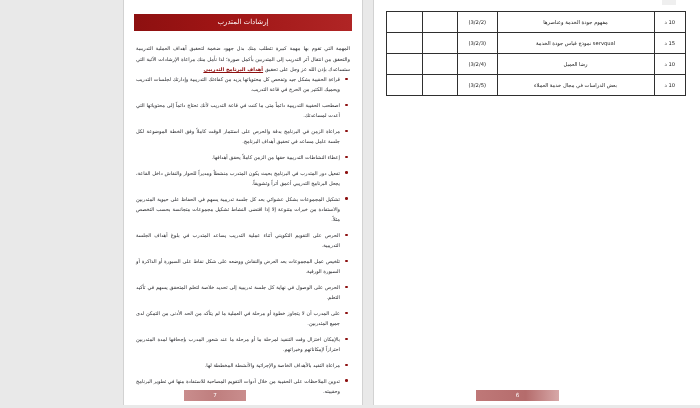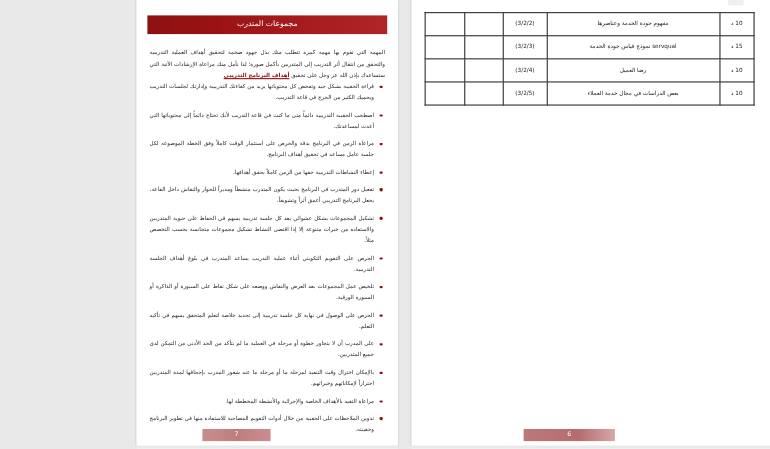--- a/index.html
+++ b/index.html
@@ -204,21 +204,21 @@
   }
 </style>
 </head>
 <body>
 
 <div id="viewer">
 
   <div class="page" id="page-left">
     <div class="page-inner">
 
-      <div class="guideline-title">مجموعات المتدرب</div>
+      <div class="guideline-title">إرشادات المتدرب</div>
 
       <p class="intro-para"><span>المهمة التي تقوم بها مهمة كبيرة تتطلب منك بذل جهود ضخمة لتحقيق أهداف العملية التدريبية والتحقق من انتقال أثر التدريب إلى المتدربين بأكمل صورة؛ لذا نأمل منك مراعاة الإرشادات الآتية التي ستساعدك بإذن الله عز وجل على تحقيق </span><span class="link">أهداف البرنامج التدريبي</span></p>
 
       <ul class="bullets">
         <li>قراءة الحقيبة بشكل جيد وتفحص كل محتوياتها يزيد من كفاءتك التدريبية وإدارتك لجلسات التدريب ويحميك الكثير من الحرج في قاعة التدريب.</li>
         <li>اصطحب الحقيبة التدريبية دائماً متى ما كنت في قاعة التدريب لأنك تحتاج دائماً إلى محتوياتها التي أعدت لمساعدتك.</li>
         <li>مراعاة الزمن في البرنامج بدقة والحرص على استثمار الوقت كاملاً وفق الخطة الموضوعة لكل جلسة عامل مساعد في تحقيق أهداف البرنامج.</li>
         <li class="center-line">إعطاء النشاطات التدريبية حقها من الزمن كاملاً يحقق أهدافها.</li>
         <li>تفعيل دور المتدرب في البرنامج بحيث يكون المتدرب منشطاً ومديراً للحوار والنقاش داخل القاعة، يجعل البرنامج التدريبي أعمق أثراً وتشويقاً.</li>
         <li>تشكيل المجموعات بشكل عشوائي بعد كل جلسة تدريبية يسهم في الحفاظ على حيوية المتدربين والاستفادة من خبرات متنوعة إلا إذا اقتضى النشاط تشكيل مجموعات متجانسة بحسب التخصص مثلاً.</li>

